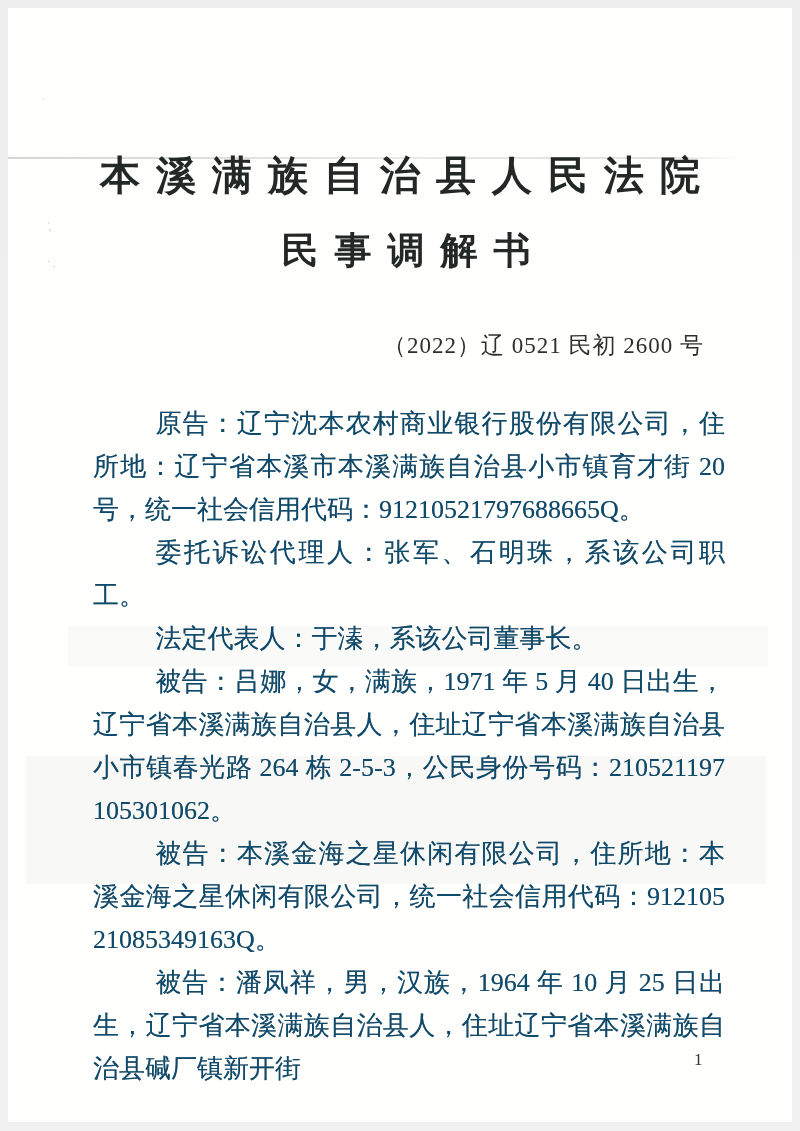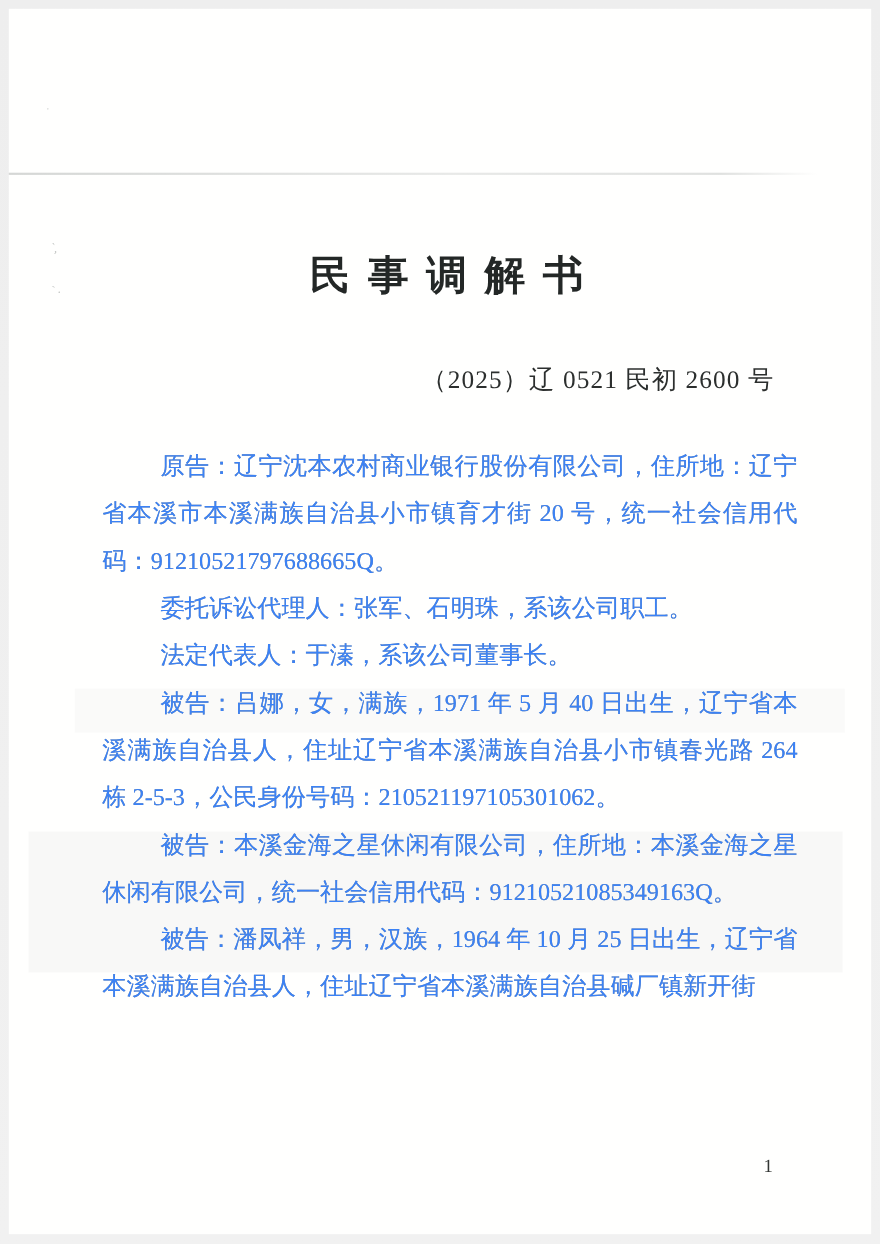--- a/index.html
+++ b/index.html
@@ -72,24 +72,24 @@
     font-size: 23px;
     letter-spacing: 1px;
     color: #2c2f2e;
     white-space: nowrap;
   }
   .doc-body {
     position: absolute;
     left: 85px;
     top: 394px;
     width: 632px;
-    font-size: 22px;
+    font-size: 26px;
     line-height: 43px;
     text-align: justify;
-    color: #3b82f6;
+    color: #0c4a6e;
     font-family: Liberation Serif, serif;
   }
   .doc-body p {
     text-indent: 2.4em;
     word-break: break-all;
     text-shadow: 0 0 0.5px rgba(44,47,46,0.55);
   }
   .page-number {
     position: absolute;
     left: 686px;
@@ -104,24 +104,25 @@
 <div class="scan-frame">
   <div class="page">
 
     <div class="scan-line"></div>
     <div class="speck s1">`,</div>
     <div class="speck s2">`.</div>
     <div class="speck s3">·</div>
     <div class="wash w1"></div>
     <div class="wash w2"></div>
 
+    <h1 class="court-name">本溪满族自治县人民法院</h1>
 
     <h2 class="doc-title">民事调解书</h2>
 
-    <div class="case-number">（2025）辽 0521 民初 2600 号</div>
+    <div class="case-number">（2022）辽 0521 民初 2600 号</div>
 
     <div class="doc-body">
       <p>原告：辽宁沈本农村商业银行股份有限公司，住所地：辽宁省本溪市本溪满族自治县小市镇育才街 20 号，统一社会信用代码：91210521797688665Q。</p>
       <p>委托诉讼代理人：张军、石明珠，系该公司职工。</p>
       <p>法定代表人：于溱，系该公司董事长。</p>
       <p>被告：吕娜，女，满族，1971 年 5 月 40 日出生，辽宁省本溪满族自治县人，住址辽宁省本溪满族自治县小市镇春光路 264 栋 2-5-3，公民身份号码：210521197105301062。</p>
       <p>被告：本溪金海之星休闲有限公司，住所地：本溪金海之星休闲有限公司，统一社会信用代码：91210521085349163Q。</p>
       <p>被告：潘凤祥，男，汉族，1964 年 10 月 25 日出生，辽宁省本溪满族自治县人，住址辽宁省本溪满族自治县碱厂镇新开街</p>
     </div>
 

